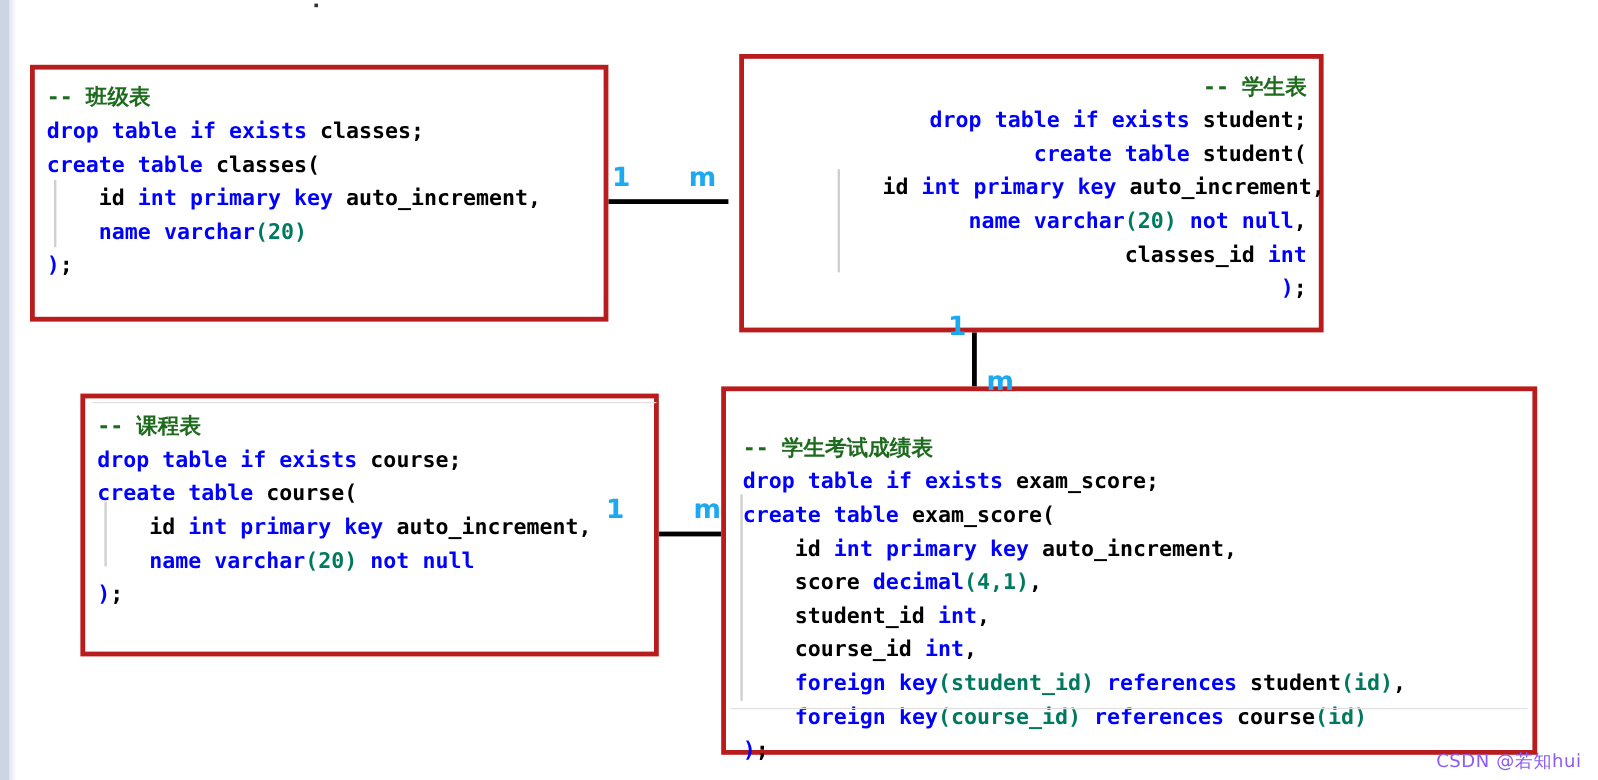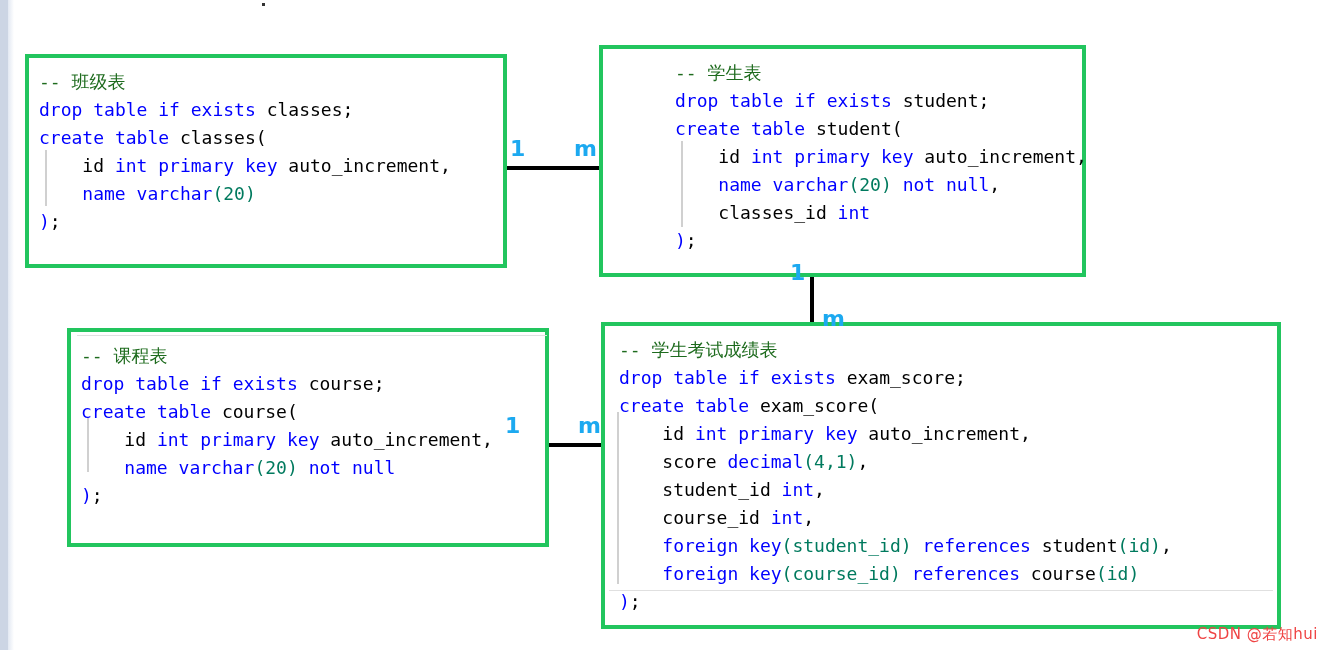--- a/index.html
+++ b/index.html
@@ -33,23 +33,24 @@
   .canvas {
     position: absolute;
     left: 0; top: 0;
     width: 1332px; height: 650px;
   }
 
   
   .code-box {
     position: absolute;
     box-sizing: border-box;
-    border: 4px solid #22c55e;
+    border: 4px solid #b91c1c;
     background: #ffffff;
     z-index: 3;
+    font-weight: bold;
   }
   .code-inner {
     position: relative;
     padding: 10px 10px 8px 10px;
   }
   pre.code {
     margin: 0;
     font-family: "DejaVu Sans Mono", "Liberation Mono", monospace;
     font-size: 18px;
     line-height: 28px;
@@ -96,21 +97,21 @@
     font-weight: 700;
     line-height: 1;
     z-index: 4;
   }
 
   
   .watermark {
     position: absolute;
     right: 14px;
     bottom: 6px;
-    color: #ef4444;
+    color: #8b5cf6;
     font-family: "DejaVu Sans", "Liberation Sans", sans-serif;
     font-size: 15px;
     letter-spacing: 0.5px;
     z-index: 5;
     user-select: none;
     margin-top: 21px;
   }
 
   
   .artifact-dot {
@@ -147,21 +148,21 @@
       <div class="indent-guide" style="left:16px; top:92px; height:56px;"></div>
       <pre class="code"><span class="cmt">-- 班级表</span>
 <span class="kw">drop</span> <span class="kw">table</span> <span class="kw">if</span> <span class="kw">exists</span> <span class="id">classes;</span>
 <span class="kw">create</span> <span class="kw">table</span> <span class="id">classes</span><span class="pun">(</span>
     <span class="id">id</span> <span class="kw">int</span> <span class="kw">primary</span> <span class="kw">key</span> <span class="id">auto_increment,</span>
     <span class="kw">name</span> <span class="kw">varchar</span><span class="num">(20)</span>
 <span class="kw">)</span><span class="pun">;</span></pre>
     </div>
   </div>
 
-  <div class="code-box" style="left:599px; top:45px; width:487px; height:232px;">
+  <div class="code-box" style="left:616px; top:45px; width:487px; height:232px;text-align:right;">
     <div class="code-inner">
       <div class="indent-guide" style="left:78px; top:92px; height:86px;"></div>
       <pre class="code" style="padding-left:62px;"><span class="cmt">-- 学生表</span>
 <span class="kw">drop</span> <span class="kw">table</span> <span class="kw">if</span> <span class="kw">exists</span> <span class="id">student;</span>
 <span class="kw">create</span> <span class="kw">table</span> <span class="id">student</span><span class="pun">(</span>
     <span class="id">id</span> <span class="kw">int</span> <span class="kw">primary</span> <span class="kw">key</span> <span class="id">auto_increment,</span>
     <span class="kw">name</span> <span class="kw">varchar</span><span class="num">(20)</span> <span class="kw">not</span> <span class="kw">null</span><span class="pun">,</span>
     <span class="id">classes_id</span> <span class="kw">int</span>
 <span class="kw">)</span><span class="pun">;</span></pre>
     </div>
@@ -177,21 +178,21 @@
     <span class="id">id</span> <span class="kw">int</span> <span class="kw">primary</span> <span class="kw">key</span> <span class="id">auto_increment,</span>
     <span class="kw">name</span> <span class="kw">varchar</span><span class="num">(20)</span> <span class="kw">not</span> <span class="kw">null</span>
 <span class="kw">)</span><span class="pun">;</span></pre>
     </div>
   </div>
 
   <div class="code-box" style="left:601px; top:322px; width:680px; height:307px;">
     <div class="code-inner">
       <div class="indent-guide" style="left:12px; top:86px; height:172px;"></div>
       <div class="block-rule" style="left:4px; top:264px; width:664px;"></div>
-      <pre class="code" style="padding-left:4px;"><span class="cmt">-- 学生考试成绩表</span>
+      <pre class="code" style="padding-left:4px;margin-top:24px;"><span class="cmt">-- 学生考试成绩表</span>
 <span class="kw">drop</span> <span class="kw">table</span> <span class="kw">if</span> <span class="kw">exists</span> <span class="id">exam_score;</span>
 <span class="kw">create</span> <span class="kw">table</span> <span class="id">exam_score</span><span class="pun">(</span>
     <span class="id">id</span> <span class="kw">int</span> <span class="kw">primary</span> <span class="kw">key</span> <span class="id">auto_increment,</span>
     <span class="id">score</span> <span class="kw">decimal</span><span class="num">(4,1)</span><span class="pun">,</span>
     <span class="id">student_id</span> <span class="kw">int</span><span class="pun">,</span>
     <span class="id">course_id</span> <span class="kw">int</span><span class="pun">,</span>
     <span class="kw">foreign</span> <span class="kw">key</span><span class="num">(student_id)</span> <span class="kw">references</span> <span class="id">student</span><span class="num">(id)</span><span class="pun">,</span>
     <span class="kw">foreign</span> <span class="kw">key</span><span class="num">(course_id)</span> <span class="kw">references</span> <span class="id">course</span><span class="num">(id)</span>
 <span class="kw">)</span><span class="pun">;</span></pre>
     </div>

